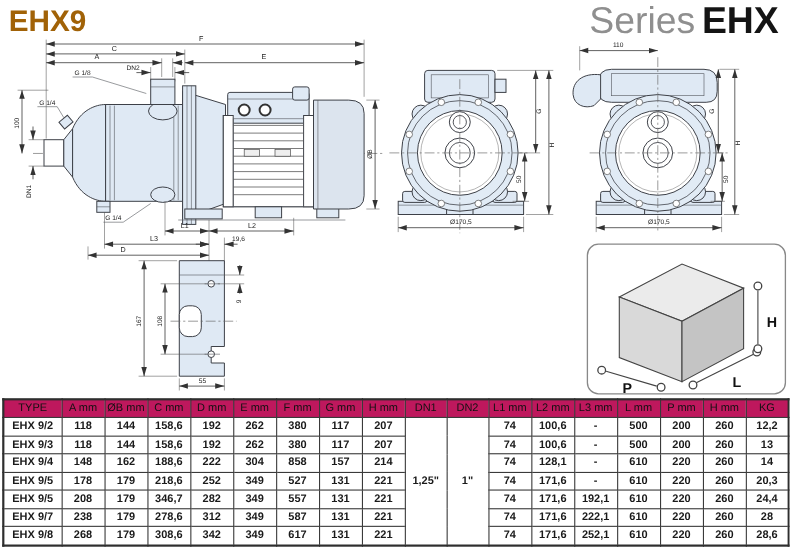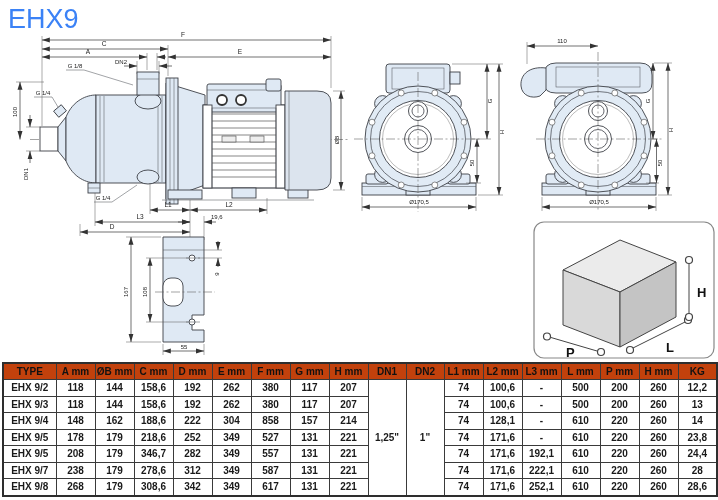--- a/index.html
+++ b/index.html
@@ -1,46 +1,47 @@
 <!DOCTYPE html>
 <html><head>
 <meta charset="utf-8">
 <style>
   html,body{margin:0;padding:0;background:#fff;}
   .page{position:relative;width:718px;height:500px;background:#fff;overflow:hidden;
         font-family:"Liberation Sans",sans-serif;}
-  .title-left{position:absolute;left:8px;top:4px;font-size:27px;font-weight:normal;color:#3b82f6;}
+  .title-left{position:absolute;left:8px;top:4px;font-size:27px;font-weight:bold;color:#a16207;}
   .title-right{position:absolute;right:10px;top:0px;font-size:34px;white-space:nowrap;}
   .title-right .light{color:#8f8f8f;font-weight:normal;}
   .title-right .bold{color:#141414;font-weight:bold;margin-left:6px;}
   svg{position:absolute;left:0;top:0;}
   .out{stroke:#3c3f46;stroke-width:0.9;fill:#dfe9f4;}
   .outg{stroke:#3c3f46;stroke-width:0.9;fill:#dce4ee;}
   .outw{stroke:#3c3f46;stroke-width:0.9;fill:#ffffff;}
   .thin{stroke:#55585e;stroke-width:0.55;fill:none;}
   .dl{stroke:#333;stroke-width:0.7;fill:none;}
   .ext{stroke:#555;stroke-width:0.5;fill:none;}
   .cl{stroke:#666;stroke-width:0.6;fill:none;stroke-dasharray:9 2.5 2 2.5;}
   .dt{font-family:"Liberation Sans",sans-serif;font-size:6.5px;fill:#222;}
   .dts{font-family:"Liberation Sans",sans-serif;font-size:6px;fill:#222;}
   .boxlbl{font-family:"Liberation Sans",sans-serif;font-size:13px;font-weight:bold;fill:#111;}
   .dims-table{position:absolute;left:2px;top:362px;border-collapse:collapse;table-layout:fixed;
       width:714px;font-family:"Liberation Sans",sans-serif;}
-  .dims-table th{background:#c2410c;border:1px solid #3a3a3a;font-size:10px;font-weight:bold;
+  .dims-table th{background:#be185d;border:1px solid #3a3a3a;font-size:10px;font-weight:normal;
       color:#111;height:15px;padding:0;text-align:center;}
   .dims-table td{background:#fff;border:1px solid #3a3a3a;font-size:10px;font-weight:bold;
       color:#1a1a1a;height:15.5px;padding:0;text-align:center;}
   .dims-table{border:2px solid #2e2e2e;}
 </style>
 </head>
 <body>
 
 <div class="page">
 
   <div class="title-left">EHX9</div>
+  <div class="title-right"><span class="light">Series</span><span class="bold">EHX</span></div>
 
   <svg width="718" height="362" viewBox="0 0 718 362">
     <defs>
       <marker id="ae" markerWidth="9" markerHeight="6" refX="8.4" refY="3" orient="auto" markerUnits="userSpaceOnUse">
           <path d="M0,0.5 L8.4,3 L0,5.5 Z" fill="#333"></path>
         </marker>
       <marker id="as" markerWidth="9" markerHeight="6" refX="0.6" refY="3" orient="auto" markerUnits="userSpaceOnUse">
           <path d="M8.4,0.5 L0.6,3 L8.4,5.5 Z" fill="#333"></path>
         </marker>
     </defs>
@@ -438,21 +439,21 @@
           <td>349</td>
           <td>527</td>
           <td>131</td>
           <td>221</td>
           <td>74</td>
           <td>171,6</td>
           <td>-</td>
           <td>610</td>
           <td>220</td>
           <td>260</td>
-          <td>23,8</td>
+          <td>20,3</td>
         </tr>
         <tr>
           <td>EHX 9/5</td>
           <td>208</td>
           <td>179</td>
           <td>346,7</td>
           <td>282</td>
           <td>349</td>
           <td>557</td>
           <td>131</td>

